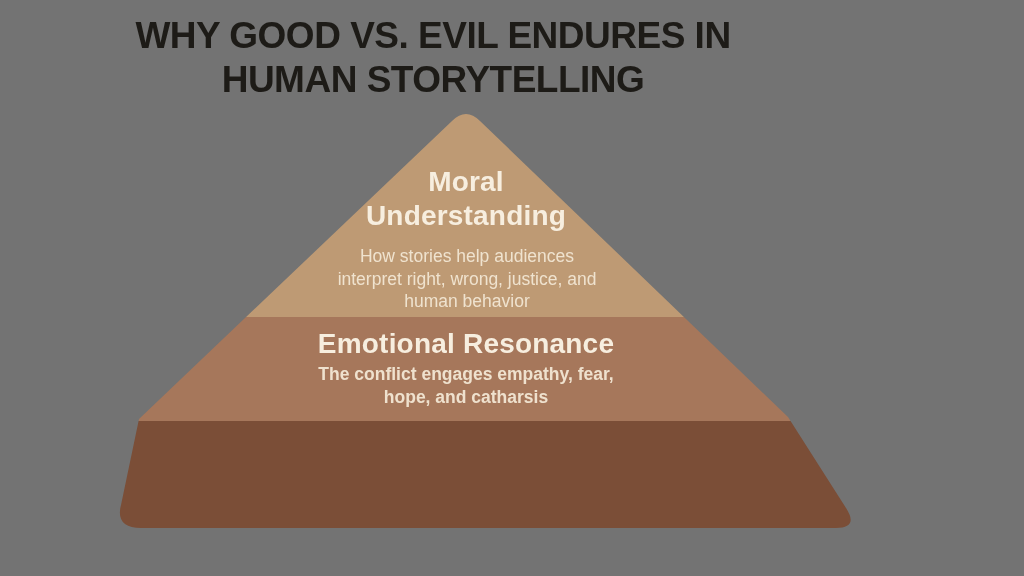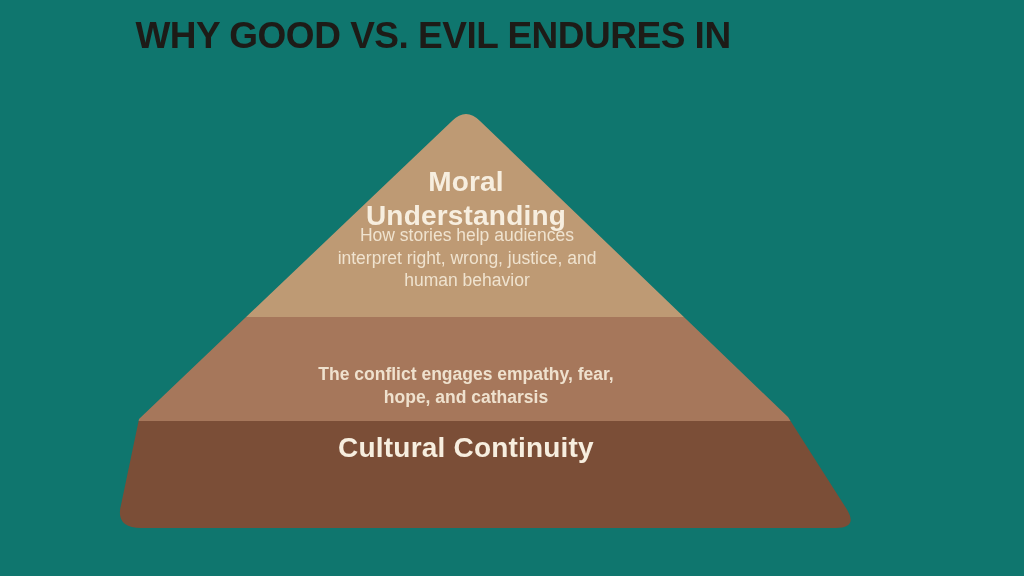--- a/index.html
+++ b/index.html
@@ -3,21 +3,21 @@
 <meta charset="utf-8">
 <style>
   * { margin: 0; padding: 0; box-sizing: border-box; }
   html, body { width: 1024px; height: 576px; overflow: hidden; }
   body { font-family: "Liberation Sans", sans-serif; background: #FBF3E2; }
 
   .canvas {
     position: relative;
     width: 1024px;
     height: 576px;
-    background: #0f766e;
+    background: #737373;
   }
 
   .page-title {
     position: absolute;
     left: 63px;
     top: 14px;
     width: 740px;
     text-align: center;
     font-size: 37px;
     line-height: 44px;
@@ -49,33 +49,34 @@
   }
   .tier-body {
     font-weight: 400;
     font-size: 17.5px;
     line-height: 22.5px;
     color: #F2E6D3;
     opacity: 0.96;
   }
 
   .t1-heading { left: 346px; top: 165px; width: 240px; }
-  .t1-body    { left: 331px; top: 224px; width: 272px; }
+  .t1-body    { left: 331px; top: 245px; width: 272px; }
   .t2-heading { left: 266px; top: 327px; width: 400px; white-space: nowrap; }
   .t2-body    { left: 301px; top: 363px; width: 330px; font-weight: bold; }
   .t3-heading { left: 266px; top: 431px; width: 400px; white-space: nowrap; }
   .t3-body    { left: 226px; top: 469px; width: 480px; }
 </style>
 </head>
 <body style="background: rgb(251, 243, 226);">
 
 <div class="canvas">
 
   <h1 class="page-title" style="color: rgb(29, 27, 23);">
     <span class="title-line">WHY GOOD VS. EVIL ENDURES IN</span>
+    <span class="title-line">HUMAN STORYTELLING</span>
   </h1>
 
   <svg class="pyramid-svg" viewBox="0 0 1024 576" xmlns="http://www.w3.org/2000/svg" aria-hidden="true">
     <defs>
       <clipPath id="pyramid-clip">
         <path d="M 452 121
                  Q 466 107 480 121
                  L 788 417
                  L 846 508
                  Q 859 528 836 528
@@ -88,17 +89,17 @@
     <g clip-path="url(#pyramid-clip)">
       <rect x="0" y="0" width="1024" height="317" fill="#BE9A74"></rect>
       <rect x="0" y="317" width="1024" height="104" fill="#A6775B"></rect>
       <rect x="0" y="421" width="1024" height="155" fill="#7B4E37"></rect>
     </g>
   </svg>
 
   <div class="tier-text tier-heading t1-heading">Moral Understanding</div>
   <div class="tier-text tier-body t1-body">How stories help audiences interpret right, wrong, justice, and human behavior</div>
 
+  <div class="tier-text tier-heading t2-heading">Emotional Resonance</div>
   <div class="tier-text tier-body t2-body">The conflict engages empathy, fear, hope, and catharsis</div>
 
-  <div class="tier-text tier-heading t3-heading">Cultural Continuity</div>
 
 </div>
 
 </body></html>

